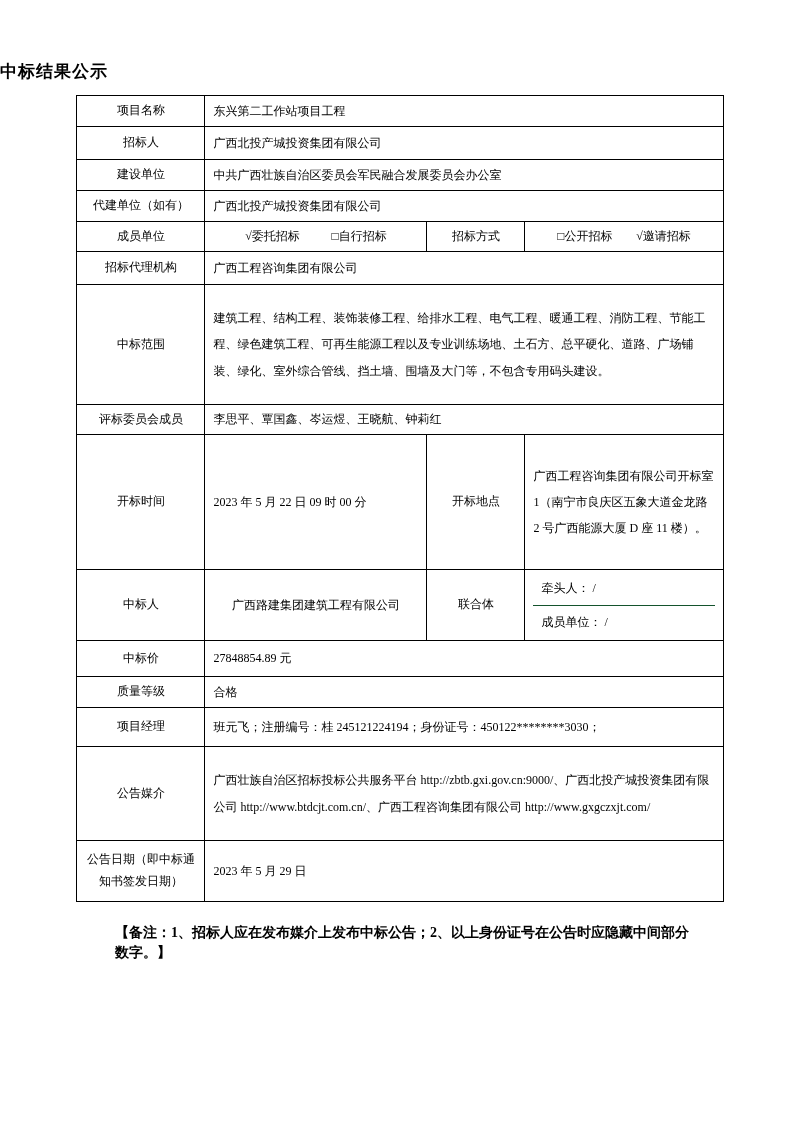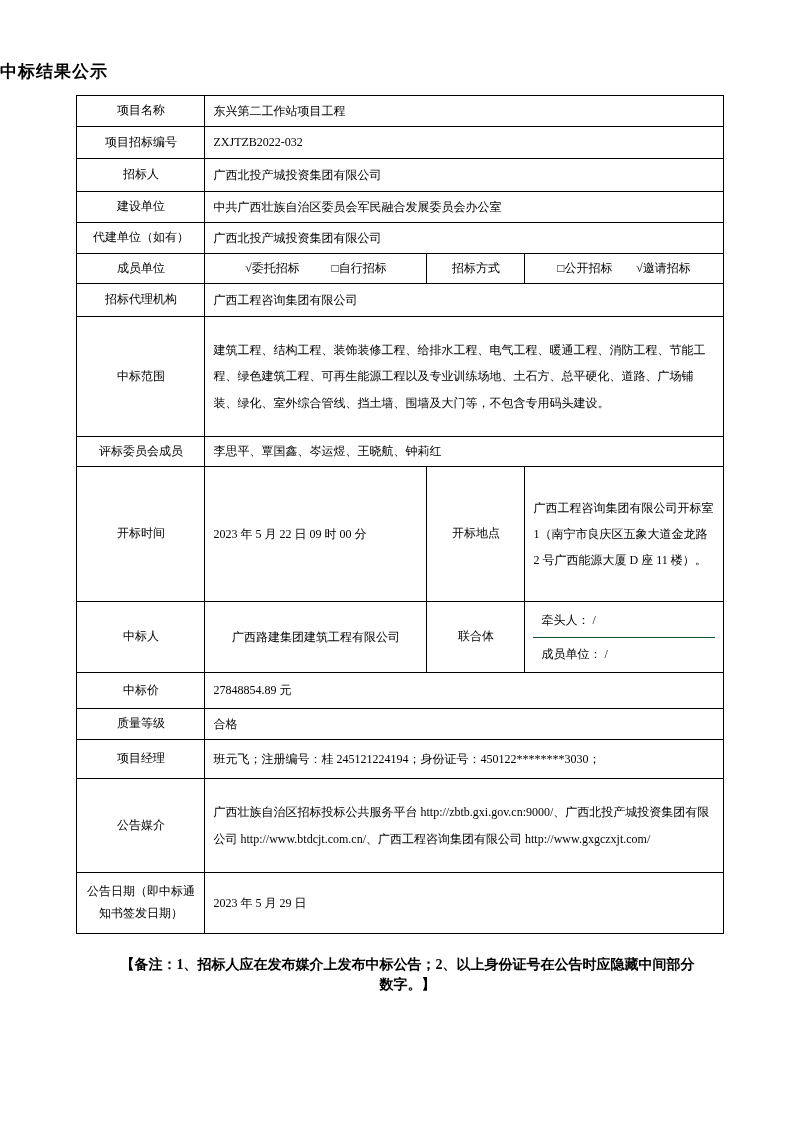--- a/index.html
+++ b/index.html
@@ -64,45 +64,41 @@
     box-sizing: border-box;
   }
   .stack .half + .half {
     border-top: 1px solid #14532d;
   }
   .note {
     margin: 21px 100px 0 115px;
     font-size: 14px;
     font-weight: bold;
     line-height: 1.45;
-    text-align: center;
+    text-align: left;
   }
 </style>
 </head>
 <body>
 
 <div class="page">
 
   <div class="doc-title">中标结果公示</div>
 
   <table class="result-table">
     <colgroup>
       <col style="width:128px">
       <col style="width:222px">
       <col style="width:98px">
       <col style="width:198px">
     </colgroup>
     <tbody>
       <tr style="height:31px">
         <td class="lbl">项目名称</td>
         <td class="val" colspan="3">东兴第二工作站项目工程</td>
-      </tr>
-      <tr style="height:32px">
-        <td class="lbl">项目招标编号</td>
-        <td class="val" colspan="3">ZXJTZB2022-032</td>
       </tr>
       <tr style="height:33px">
         <td class="lbl">招标人</td>
         <td class="val" colspan="3">广西北投产城投资集团有限公司</td>
       </tr>
       <tr style="height:31px">
         <td class="lbl">建设单位</td>
         <td class="val" colspan="3">中共广西壮族自治区委员会军民融合发展委员会办公室</td>
       </tr>
       <tr style="height:31px">

